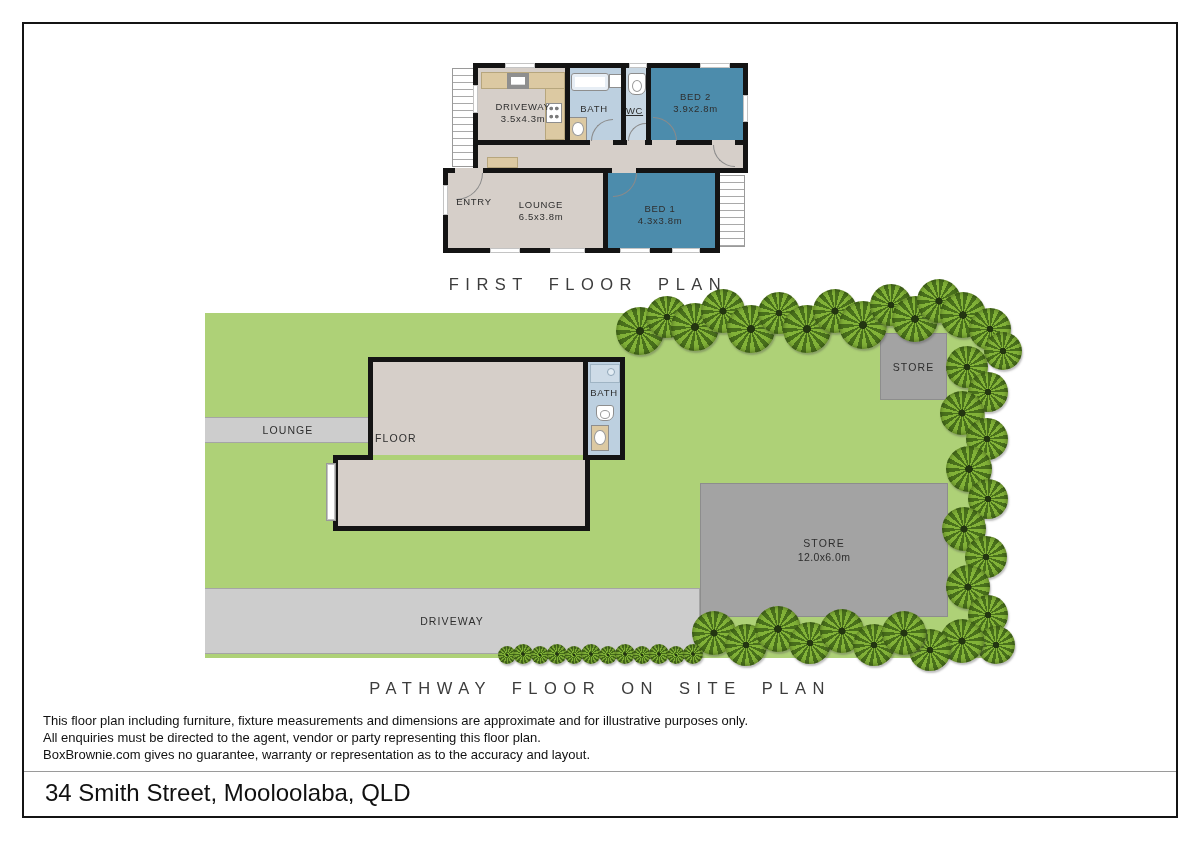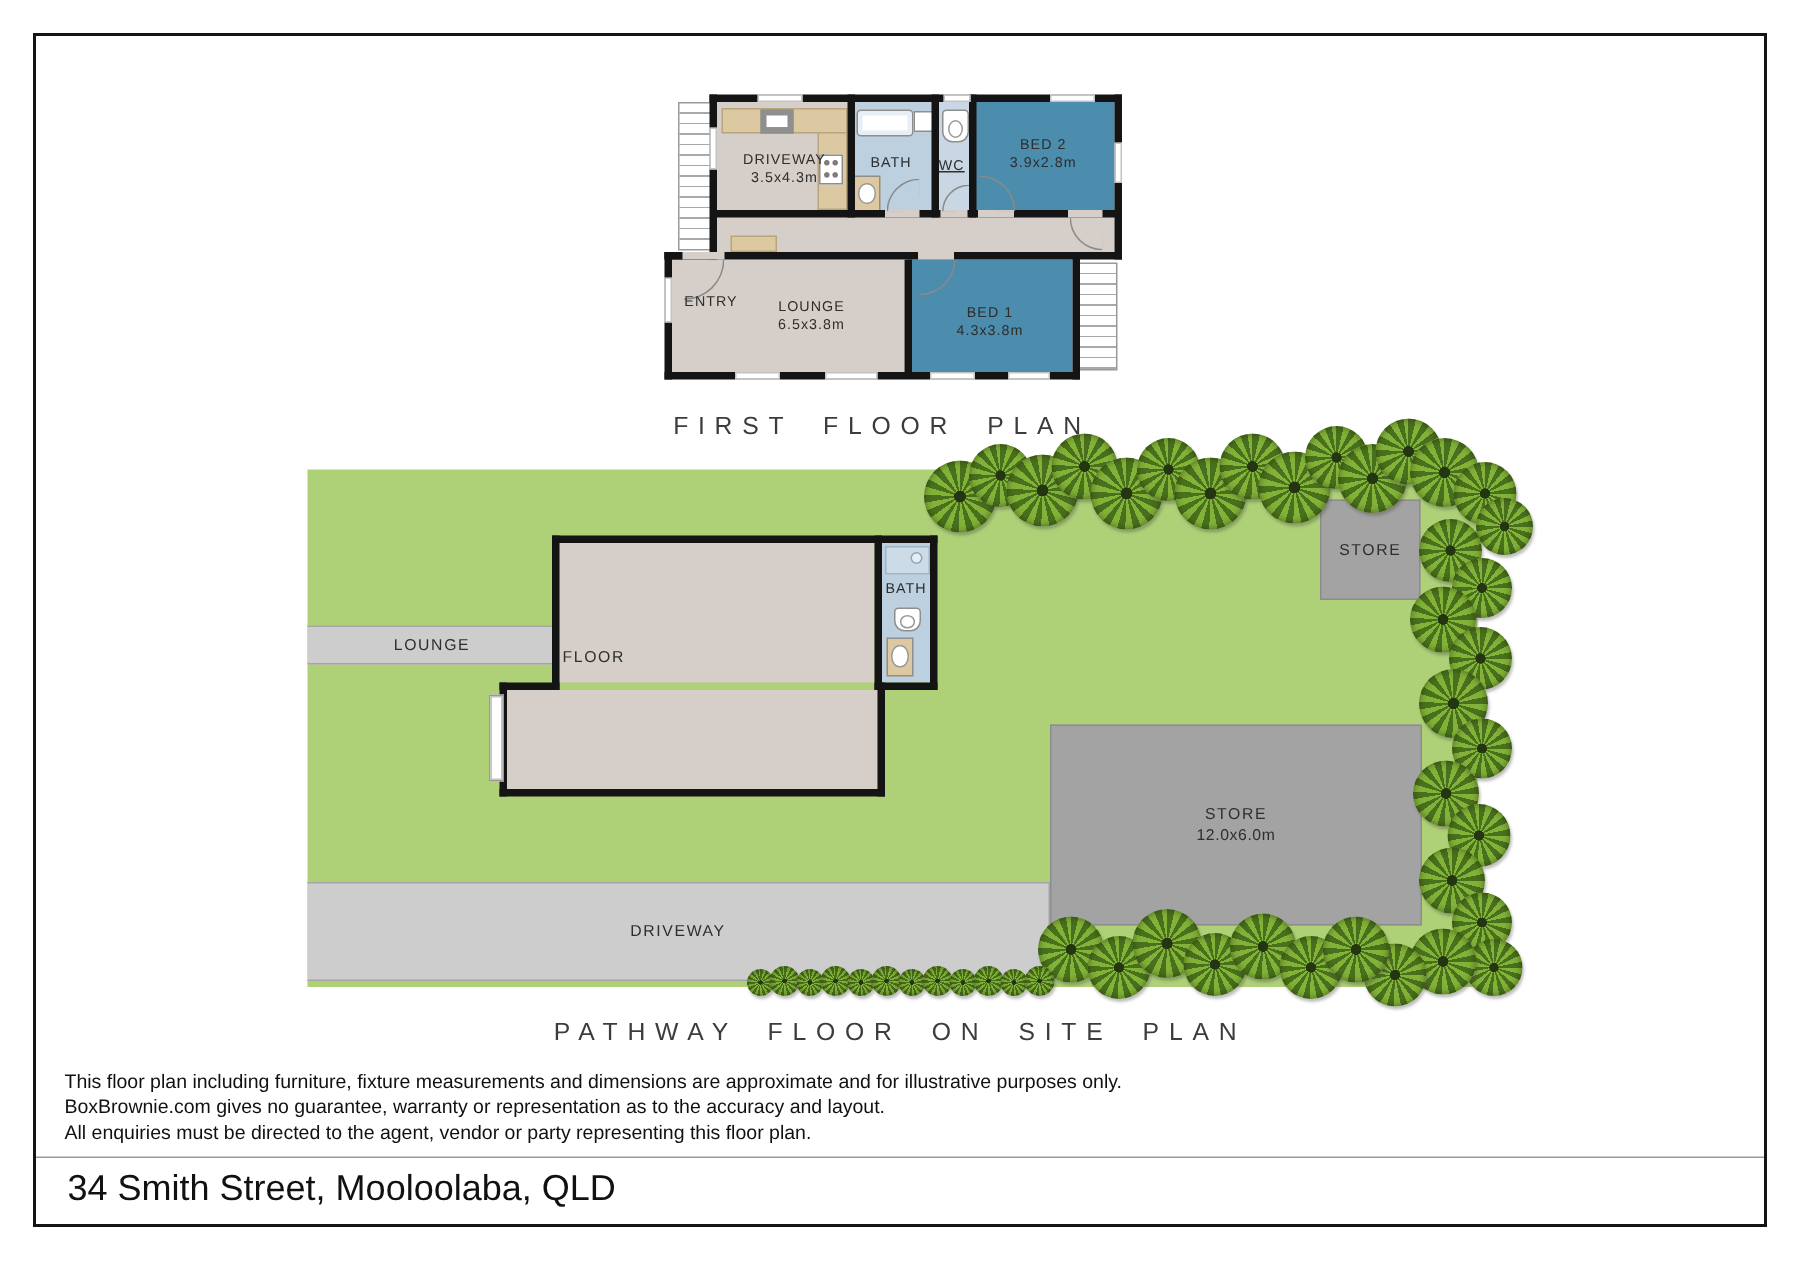--- a/index.html
+++ b/index.html
@@ -223,17 +223,17 @@
     <div class="tree" style="left: 633px; top: 646px; width: 18px; height: 18px;"></div>
     <div class="tree" style="left: 649px; top: 644px; width: 20px; height: 20px;"></div>
     <div class="tree" style="left: 667px; top: 646px; width: 18px; height: 18px;"></div>
     <div class="tree" style="left: 683px; top: 644px; width: 20px; height: 20px;"></div>
   </div>
 
 <div class="title" style="left:200px;top:679px;width:800px;">PATHWAY FLOOR ON SITE PLAN</div>
 
 <div class="abs" id="disclaimer">
   <div>This floor plan including furniture, fixture measurements and dimensions are approximate and for illustrative purposes only.</div>
+  <div>All enquiries must be directed to the agent, vendor or party representing this floor plan.</div>
   <div>BoxBrownie.com gives no guarantee, warranty or representation as to the accuracy and layout.</div>
-  <div>All enquiries must be directed to the agent, vendor or party representing this floor plan.</div>
 </div>
 <div class="abs" id="address-bar-line"></div>
 <div class="abs" id="address">34 Smith Street, Mooloolaba, QLD</div>
 
 </body></html>

